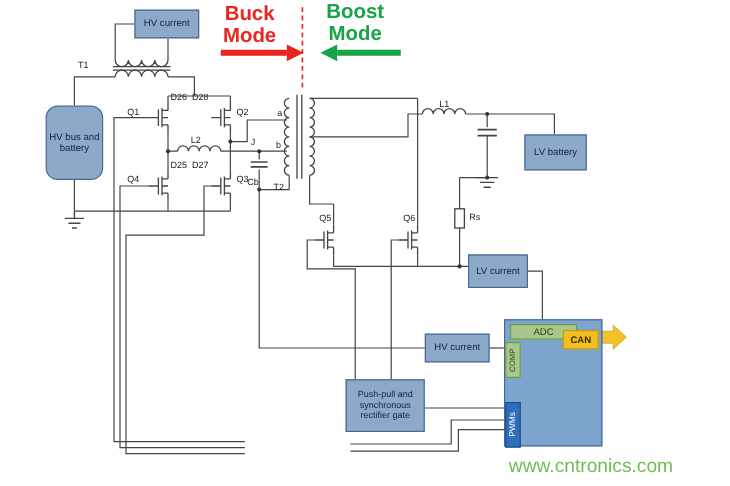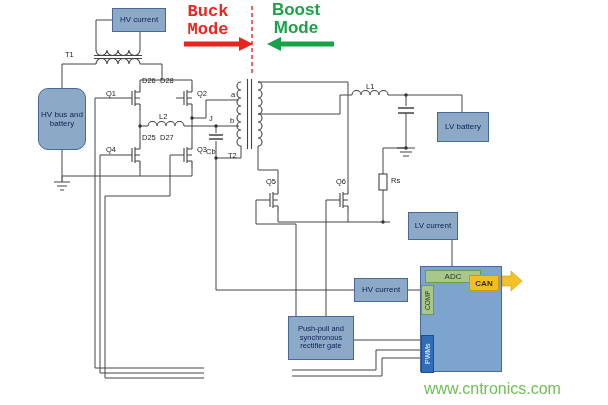--- a/index.html
+++ b/index.html
@@ -131,27 +131,27 @@
     <text x="231" y="97">a</text>
     <text x="230" y="123">b</text>
     <text x="206" y="154">Cb</text>
     <text x="228" y="158">T2</text>
     <text x="366" y="89">L1</text>
     <text x="266" y="184">Q5</text>
     <text x="336" y="184">Q6</text>
     <text x="391" y="183">Rs</text>
   </svg>
 
-  <div class="mode" style="left:180px;top:3px;width:56px;color:#e8251f;font-family:Liberation Mono, monospace;">Buck Mode</div>
+  <div class="mode" style="left:180px;top:3px;width:56px;color:#e8251f;">Buck Mode</div>
   <div class="mode" style="left:266px;top:1px;width:60px;color:#17a347;">Boost Mode</div>
 
   <div class="cbox" style="left:112px;top:8px;width:54px;height:24px;">HV current</div>
   <div class="cbox" style="left:38px;top:88px;width:48px;height:62px;border-radius:10px;">HV bus and battery</div>
   <div class="cbox" style="left:437px;top:112px;width:52px;height:30px;">LV battery</div>
-  <div class="cbox" style="left:390px;top:212px;width:50px;height:28px;margin-left:18px;">LV current</div>
+  <div class="cbox" style="left:390px;top:212px;width:50px;height:28px;">LV current</div>
   <div class="cbox" style="left:354px;top:278px;width:54px;height:24px;">HV current</div>
   <div class="cbox" style="left:288px;top:316px;width:66px;height:44px;font-size:7.5px;">Push-pull and synchronous rectifier gate</div>
 
   <div id="mcu-block">
     <div id="mcu-adc" class="mcu-child">ADC</div>
     <div id="mcu-can" class="mcu-child">CAN</div>
     <div id="mcu-comp" class="mcu-child">COMP</div>
     <div id="mcu-pwms" class="mcu-child">PWMs</div>
   </div>
 

